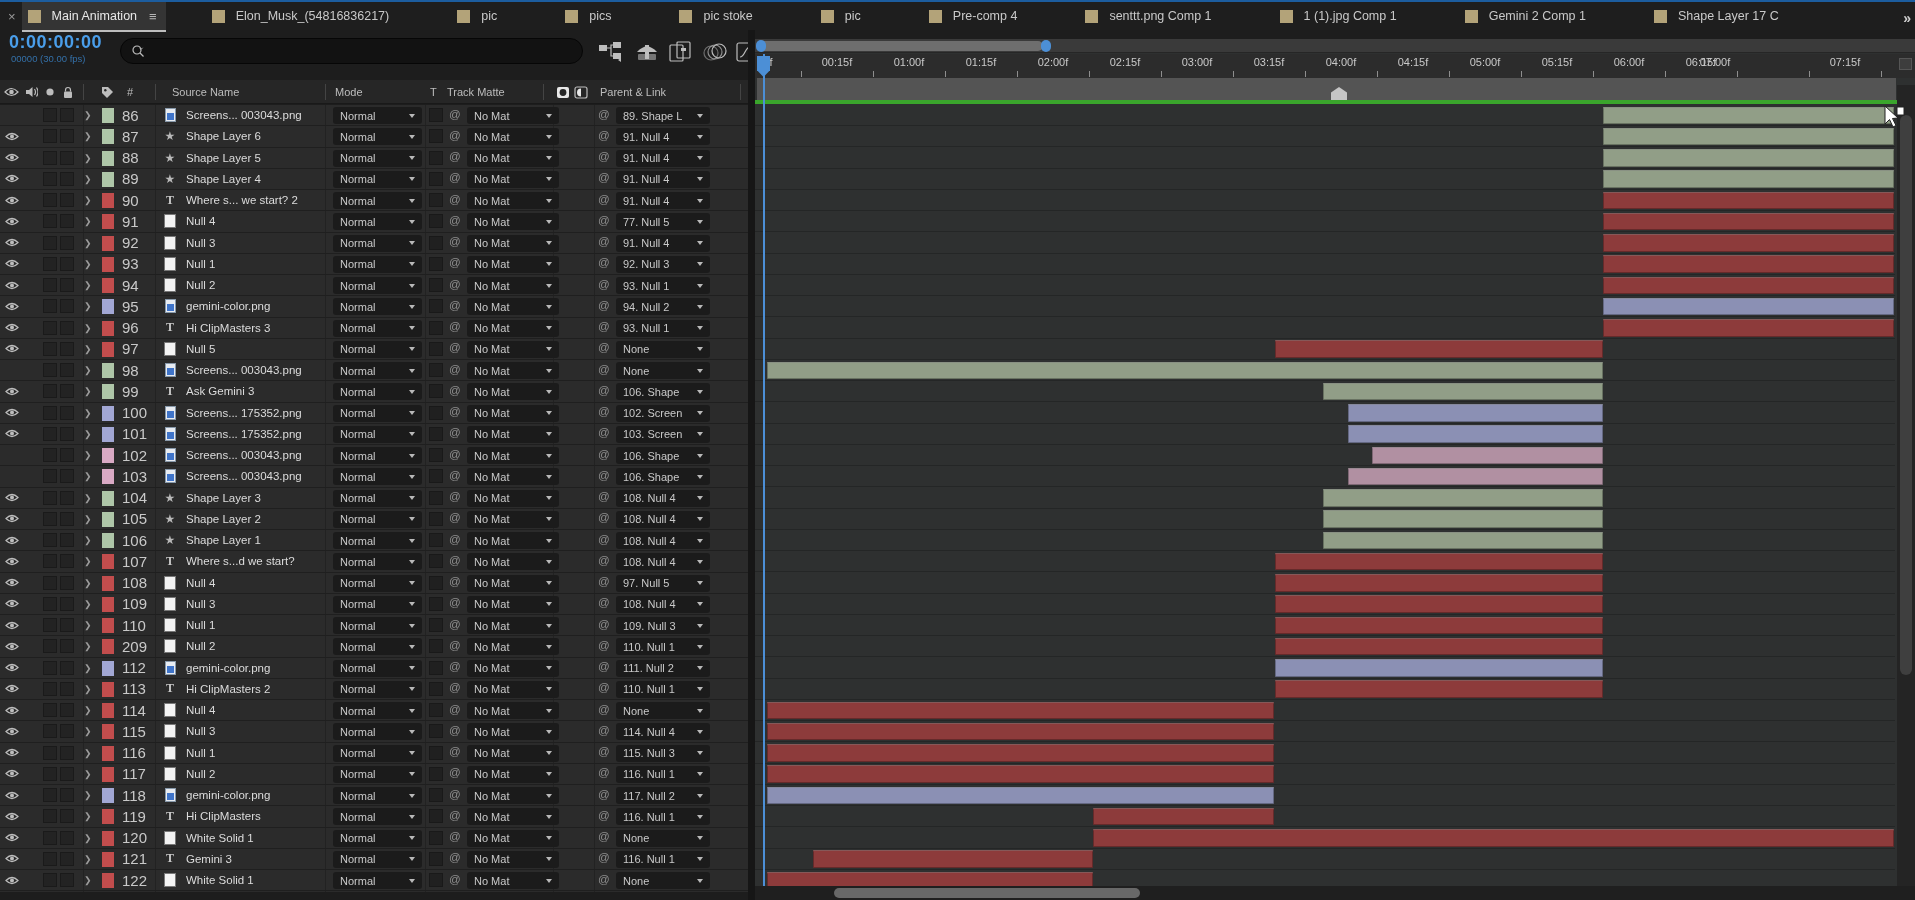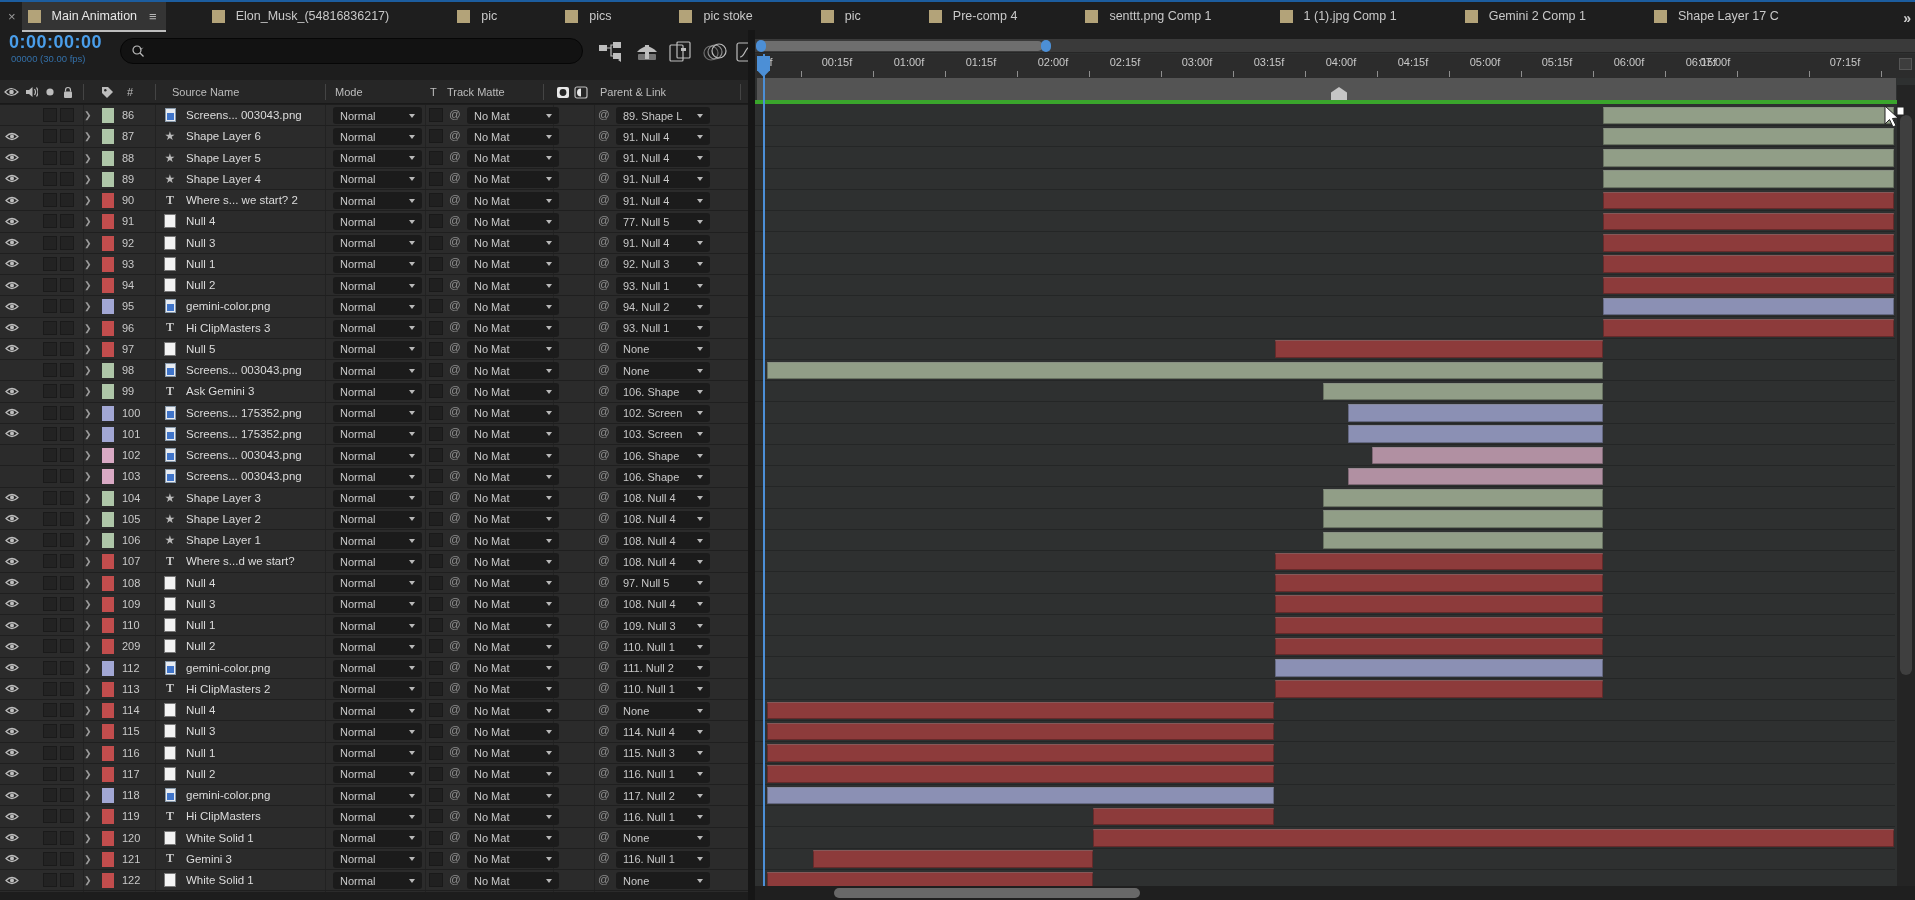--- a/index.html
+++ b/index.html
@@ -34,21 +34,21 @@
   .h-abs { position:absolute; top:0; height:24px; display:flex; align-items:center; color:#bdbdbd; font-size:11px; }
   .h-sep { position:absolute; top:4px; width:1px; height:16px; background:#444; }
   #rows { position:absolute; left:0; top:105px; width:748px; height:787px; background:#2b2b2b; overflow:hidden; }
   .col-div { position:absolute; top:0; bottom:0; width:1px; background:#222; }
   .lrow { position:relative; width:748px; height:21.25px; border-bottom:1px solid #1f1f1f; }
   .cell { position:absolute; top:0; height:20px; display:flex; align-items:center; }
   .avbox { position:absolute; top:3px; width:14px; height:14px; background:#232323; border:1px solid #1a1a1a; }
   .eye-c { left:3px; width:18px; justify-content:center; cursor:pointer; }
   .expander { left:84px; color:#9c9c9c; font-size:9px; cursor:pointer; }
   .swatch { position:absolute; left:102px; top:3px; width:12px; height:15px; cursor:pointer; }
-  .lnum { left:122px; width:30px; color:#c9c9c9; font-size:11px; }
+  .lnum { left:122px; width:30px; color:#c9c9c9; font-size:15px; }
   .type-c { left:161px; width:18px; justify-content:center; }
   .lname { left:186px; color:#dcdcdc; font-size:11.5px; white-space:nowrap; }
   .star-g { color:#b9b9b9; font-size:12px; }
   .text-g { color:#c9c9c9; font-size:12px; font-family:"Liberation Serif", serif; font-weight:bold; }
   .solid-g { width:12px; height:14px; background:#f2f2f2; border:1px solid #777; }
   .png-g { width:11px; height:14px; background:#e8ecf2; border:1px solid #8899aa; position:relative; }
   .png-g::after { content:""; position:absolute; left:1px; top:4px; width:7px; height:7px; background:#3f74c9; }
   .ddbtn { position:absolute; top:2px; height:17px; background:#1b1b1b; border-radius:3px; color:#c9c9c9;
     font-size:11px; display:flex; align-items:center; padding:0 7px; cursor:pointer; }
   .ddbtn .lbl { flex:1; white-space:nowrap; overflow:hidden; }

